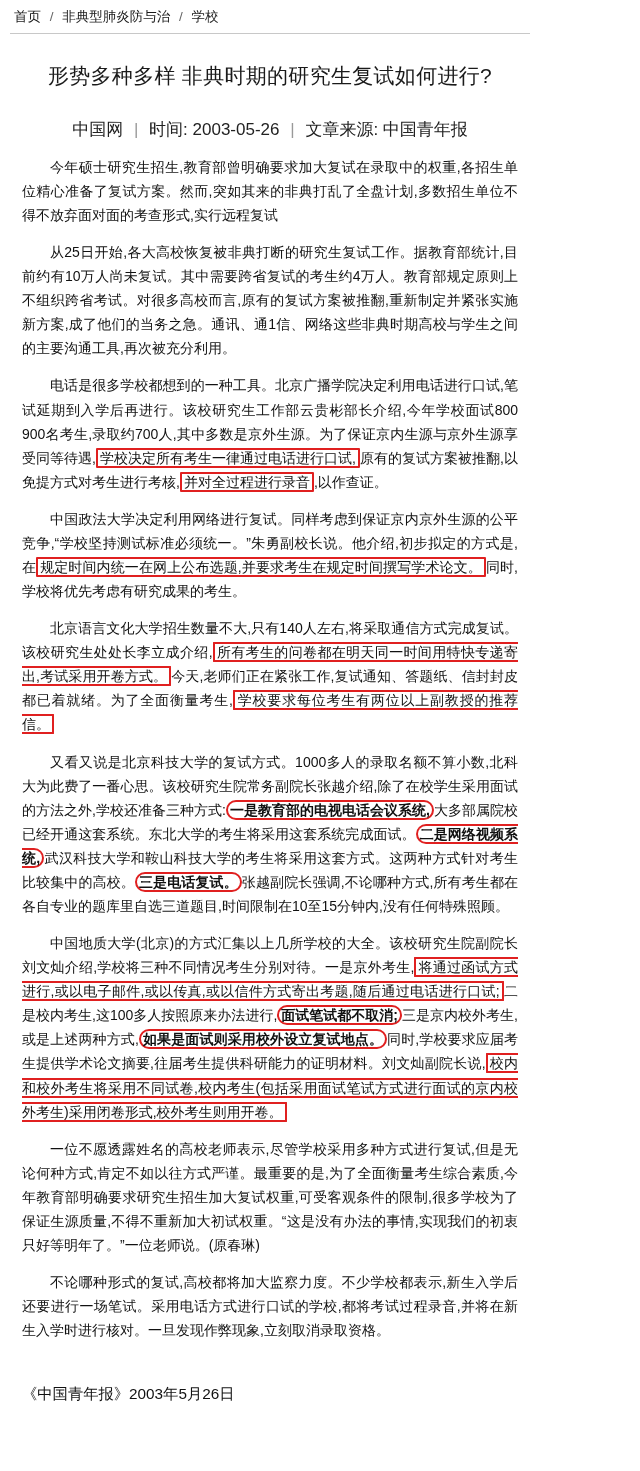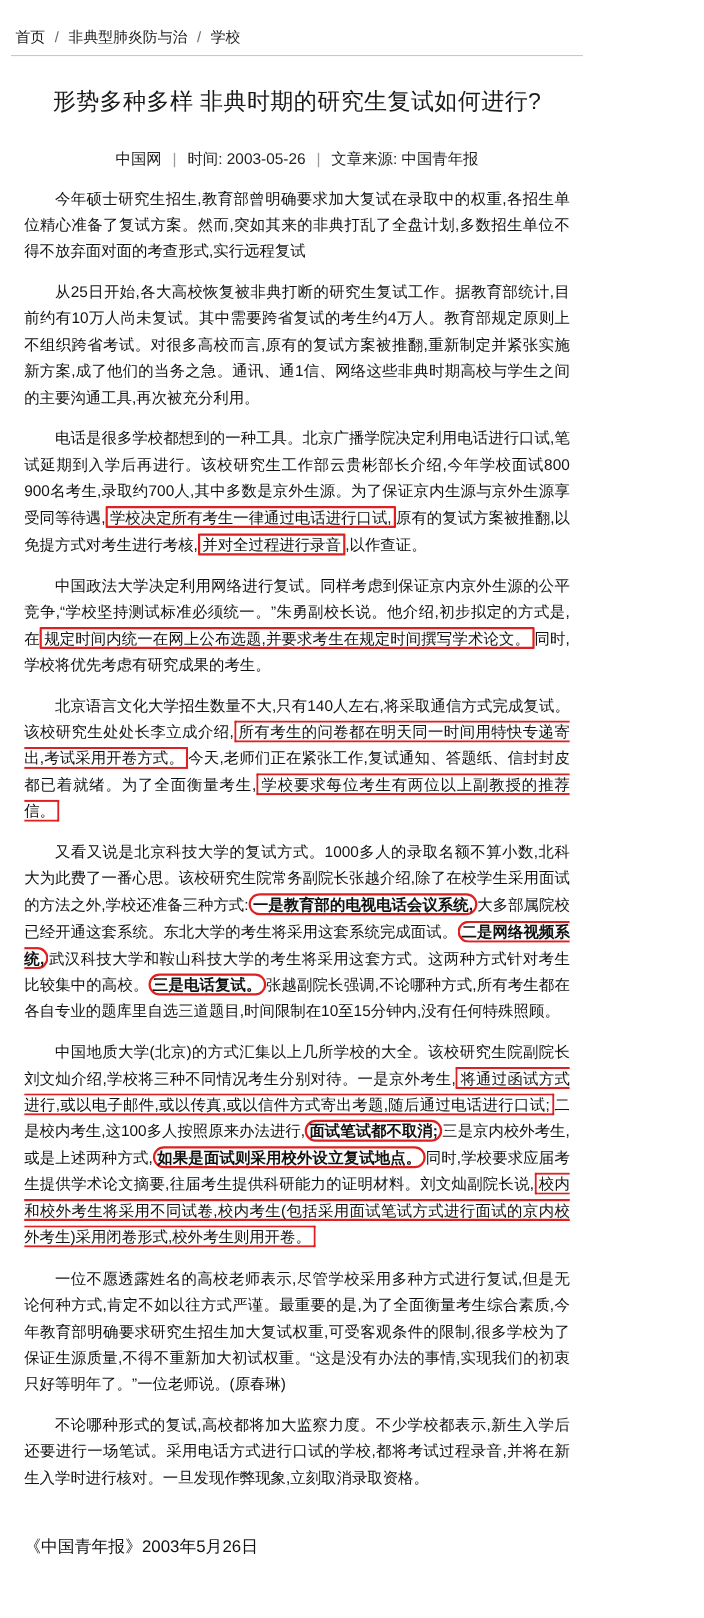--- a/index.html
+++ b/index.html
@@ -9,21 +9,21 @@
   }
   body {
     width: 640px;
     min-height: 1471px;
     font-family: "Liberation Sans", sans-serif;
     color: #1a1a1a;
   }
   .page {
     width: 540px;
     box-sizing: border-box;
-    padding: 17px 0 18px 0;
+    padding: 0 0 18px 0;
   }
   
   .breadcrumb {
     font-size: 13.5px;
     color: #1a1a1a;
     padding: 8px 14px 7px 14px;
     line-height: 1.3;
     white-space: nowrap;
   }
   .breadcrumb .crumb {
@@ -44,21 +44,21 @@
     font-size: 21px;
     font-weight: normal;
     text-align: center;
     line-height: 1.35;
     padding: 14px 22px 12px 22px;
     letter-spacing: 0.3px;
   }
   
   .meta {
     text-align: center;
-    font-size: 14px;
+    font-size: 17px;
     color: #222;
     padding: 2px 10px 9px 10px;
     line-height: 1.4;
   }
   .meta .m-label { color: #222; }
   .meta .m-value { color: #222; }
   .meta .m-bar {
     display: inline-block;
     color: #999;
     padding: 0 6px;

